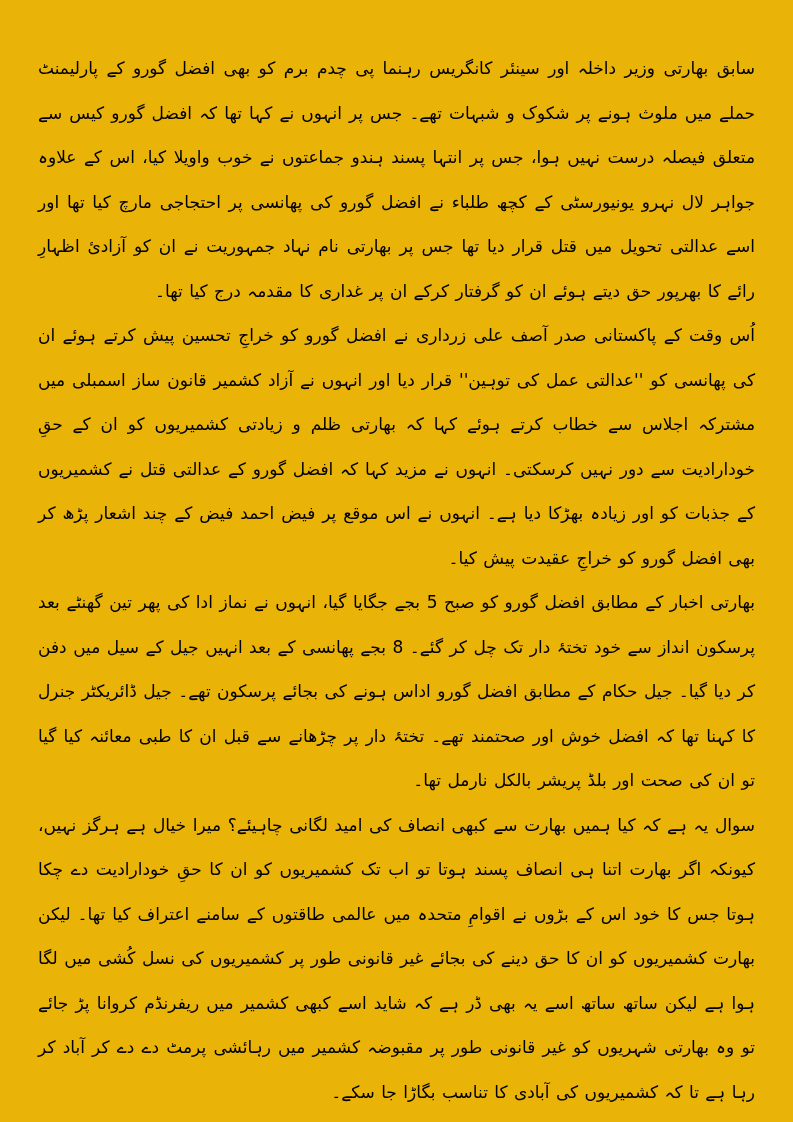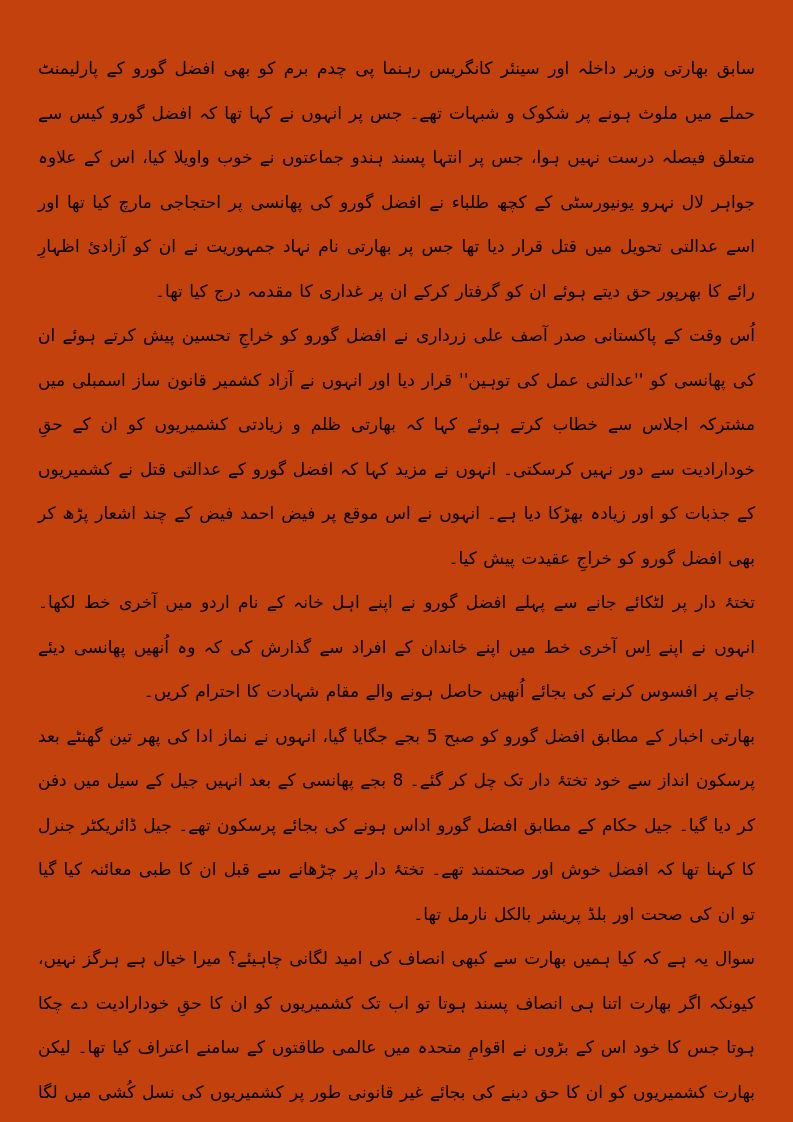--- a/index.html
+++ b/index.html
@@ -9,21 +9,21 @@
   }
   body {
     width: 793px;
     height: 1122px;
     overflow: hidden;
   }
   .page {
     box-sizing: border-box;
     width: 793px;
     height: 1122px;
-    background: #c2410c;
+    background: #eab308;
     padding: 46px 38px 6px 38px;
     direction: rtl;
   }
   p.para {
     margin: 0;
     padding: 0;
     font-family: "DejaVu Sans", sans-serif;
     font-size: 17px;
     line-height: 44.5px;
     color: #000000;
@@ -31,17 +31,16 @@
     text-justify: inter-word;
     word-spacing: 1px;
   }
 </style>
 </head>
 <body>
 
 <div class="page">
   <p class="para">سابق بھارتی وزیر داخلہ اور سینئر کانگریس رہنما پی چدم برم کو بھی افضل گورو کے پارلیمنٹ حملے میں ملوث ہونے پر شکوک و شبہات تھے۔ جس پر انہوں نے کہا تھا کہ افضل گورو کیس سے متعلق فیصلہ درست نہیں ہوا، جس پر انتہا پسند ہندو جماعتوں نے خوب واویلا کیا، اس کے علاوہ جواہر لال نہرو یونیورسٹی کے کچھ طلباء نے افضل گورو کی پھانسی پر احتجاجی مارچ کیا تھا اور اسے عدالتی تحویل میں قتل قرار دیا تھا جس پر بھارتی نام نہاد جمہوریت نے ان کو آزادیٔ اظہارِ رائے کا بھرپور حق دیتے ہوئے ان کو گرفتار کرکے ان پر غداری کا مقدمہ درج کیا تھا۔</p>
   <p class="para">اُس وقت کے پاکستانی صدر آصف علی زرداری نے افضل گورو کو خراجِ تحسین پیش کرتے ہوئے ان کی پھانسی کو ''عدالتی عمل کی توہین'' قرار دیا اور انہوں نے آزاد کشمیر قانون ساز اسمبلی میں مشترکہ اجلاس سے خطاب کرتے ہوئے کہا کہ بھارتی ظلم و زیادتی کشمیریوں کو ان کے حقِ خودارادیت سے دور نہیں کرسکتی۔ انہوں نے مزید کہا کہ افضل گورو کے عدالتی قتل نے کشمیریوں کے جذبات کو اور زیادہ بھڑکا دیا ہے۔ انہوں نے اس موقع پر فیض احمد فیض کے چند اشعار پڑھ کر بھی افضل گورو کو خراجِ عقیدت پیش کیا۔</p>
-  <p class="para">تختۂ دار پر لٹکائے جانے سے پہلے افضل گورو نے اپنے اہل خانہ کے نام اردو میں آخری خط لکھا۔ انہوں نے اپنے اِس آخری خط میں اپنے خاندان کے افراد سے گذارش کی کہ وہ اُنھیں پھانسی دیئے جانے پر افسوس کرنے کی بجائے اُنھیں حاصل ہونے والے مقام شہادت کا احترام کریں۔</p>
   <p class="para">بھارتی اخبار کے مطابق افضل گورو کو صبح 5 بجے جگایا گیا، انہوں نے نماز ادا کی پھر تین گھنٹے بعد پرسکون انداز سے خود تختۂ دار تک چل کر گئے۔ 8 بجے پھانسی کے بعد انہیں جیل کے سیل میں دفن کر دیا گیا۔ جیل حکام کے مطابق افضل گورو اداس ہونے کی بجائے پرسکون تھے۔ جیل ڈائریکٹر جنرل کا کہنا تھا کہ افضل خوش اور صحتمند تھے۔ تختۂ دار پر چڑھانے سے قبل ان کا طبی معائنہ کیا گیا تو ان کی صحت اور بلڈ پریشر بالکل نارمل تھا۔</p>
   <p class="para">سوال یہ ہے کہ کیا ہمیں بھارت سے کبھی انصاف کی امید لگانی چاہیئے؟ میرا خیال ہے ہرگز نہیں، کیونکہ اگر بھارت اتنا ہی انصاف پسند ہوتا تو اب تک کشمیریوں کو ان کا حقِ خودارادیت دے چکا ہوتا جس کا خود اس کے بڑوں نے اقوامِ متحدہ میں عالمی طاقتوں کے سامنے اعتراف کیا تھا۔ لیکن بھارت کشمیریوں کو ان کا حق دینے کی بجائے غیر قانونی طور پر کشمیریوں کی نسل کُشی میں لگا ہوا ہے لیکن ساتھ ساتھ اسے یہ بھی ڈر ہے کہ شاید اسے کبھی کشمیر میں ریفرنڈم کروانا پڑ جائے تو وہ بھارتی شہریوں کو غیر قانونی طور پر مقبوضہ کشمیر میں رہائشی پرمٹ دے دے کر آباد کر رہا ہے تا کہ کشمیریوں کی آبادی کا تناسب بگاڑا جا سکے۔</p>
 
 </div>
 
 </body></html>

